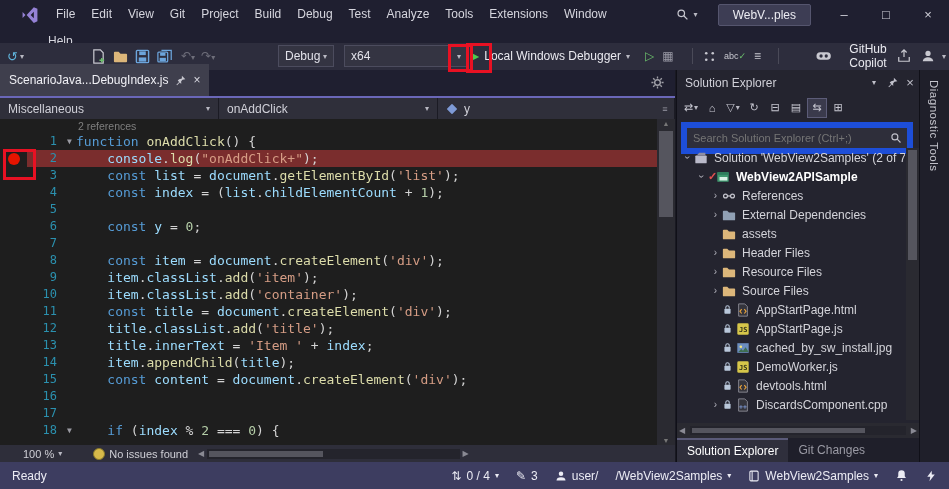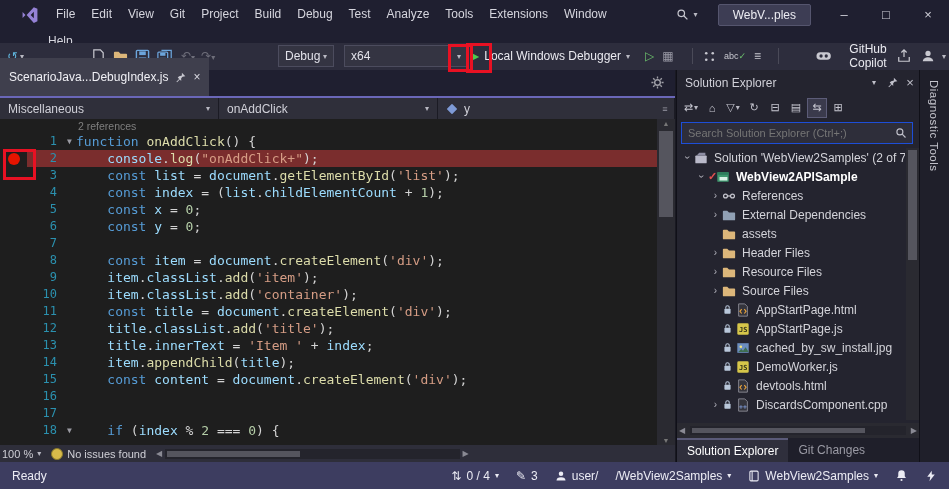--- a/index.html
+++ b/index.html
@@ -24,21 +24,21 @@
   .dis{color:#6e6e7a;}
   .chev{font-size:8px;color:#b8b8c2;}
   .combo{background:#343442;border:1px solid #4c4c5e;color:#e2e2ea;display:flex;align-items:center;justify-content:space-between;padding:0 6px;box-sizing:border-box;}
   .play{color:var(--start-green,#4ec94e);font-size:12px;}
   .vsep{width:1px;height:16px;background:#4a4a58;}
   
   .main{position:absolute;left:0;top:70px;right:0;bottom:27px;background:#191922;}
   
   .edcol{position:absolute;left:0;top:0;width:675px;bottom:0;background:#1f1f30;}
   .tabrow{position:absolute;left:0;top:0;right:0;height:26px;display:flex;align-items:flex-end;}
-  .doctab{display:flex;align-items:center;gap:7px;background:#3f3f4d;color:#f0f0f5;height:38px;padding:0 9px;font-size:12px;}
+  .doctab{display:flex;align-items:center;gap:7px;background:#3f3f4d;color:#f0f0f5;height:32px;padding:0 9px;font-size:12px;}
   .tabgear{position:absolute;right:10px;top:5px;}
   .accentline{position:absolute;left:0;top:26px;right:0;height:2px;background:var(--accent-line,#6a67b8);}
   .breadcrumb{position:absolute;left:0;top:28px;right:0;height:21px;display:flex;background:#2f2f3a;border-bottom:1px solid #1b1b24;}
   .bcsec{display:flex;align-items:center;justify-content:space-between;box-sizing:border-box;padding:0 8px;border-right:1px solid #1b1b24;color:#d0d0d8;}
   .bc1,.bc2{width:219px;flex:none;}
   .bc3{flex:1;justify-content:flex-start;gap:6px;}
   .splitbtn{position:absolute;right:2px;top:31px;width:16px;height:15px;color:#9a9aa6;font-size:9px;display:flex;align-items:center;justify-content:center;}
   
   .codearea{position:absolute;left:0;top:49px;right:18px;bottom:17px;background:var(--editor-bg,#1e1e1e);overflow:hidden;
             font-family:"DejaVu Sans Mono",monospace;font-size:13px;}
@@ -51,35 +51,35 @@
   .lnum{width:30px;flex:none;text-align:right;padding-right:6px;color:var(--linenum,#2b91af);font-size:12px;}
   .fold{width:13px;flex:none;color:#9a9aa2;font-size:8px;text-align:center;}
   .ctext{white-space:pre;color:var(--punct,#d4d4d4);}
   .tk-kw{color:var(--kw,#569cd6);} .tk-vr{color:var(--ident,#9cdcfe);} .tk-fn{color:var(--func,#dcdcaa);}
   .tk-st{color:var(--string,#d69d85);} .tk-nm{color:var(--number,#b5cea8);} .tk-pl{color:var(--punct,#d4d4d4);}
   .vscroll{position:absolute;right:0;top:49px;bottom:17px;width:18px;background:#2a2a31;}
   .vthumb{position:absolute;left:2px;right:2px;top:12px;height:86px;background:#55555e;}
   .varr{position:absolute;left:0;right:0;text-align:center;color:#777;font-size:7px;}
   
   .edstrip{position:absolute;left:0;bottom:0;right:0;height:17px;background:#2e2e3a;display:flex;align-items:center;font-size:11px;color:#cfcfd6;}
-  .edstrip .zoom{padding:0 2px;display:flex;gap:4px;align-items:center;}
+  .edstrip .zoom{padding:0 23px;display:flex;gap:4px;align-items:center;}
   .issuedot{width:10px;height:10px;border-radius:50%;background:#d7ba4a;border:1px solid #8a7a2a;margin:0 4px 0 8px;flex:none;}
   .hscroll{flex:1;display:flex;align-items:center;margin:0 10px;color:#8a8a94;}
   .htrack{flex:1;height:10px;background:#24242c;margin:0 3px;position:relative;}
   .hthumb{position:absolute;left:2px;top:2px;width:45%;height:6px;background:#55555e;}
   .edstat{padding:0 11px;margin-top:24px;}
   
   .sepanel{position:absolute;left:676px;top:0;width:242px;bottom:0;background:var(--panel-bg,#24242f);border-left:1px solid #101018;}
   .sehead{position:absolute;left:0;top:0;right:0;height:25px;display:flex;align-items:center;color:#d0d0d8;}
   .sehead .t{padding-left:8px;flex:1;}
   .hicon{width:18px;height:18px;display:flex;align-items:center;justify-content:center;color:#c0c0ca;}
   .setools{position:absolute;left:0;top:25px;right:0;height:25px;display:flex;align-items:center;gap:1px;padding-left:4px;}
   .setb{min-width:20px;height:20px;display:flex;align-items:center;justify-content:center;color:#c6c6d0;font-size:11px;gap:1px;}
   .setb.active{background:#3a3a4c;border:1px solid #5c5c78;box-sizing:border-box;}
-  .sesearch{position:absolute;left:4px;top:52px;right:6px;height:20px;background:#2e2e3a;border:1px solid #1d4ed8;display:flex;align-items:center;}
+  .sesearch{position:absolute;left:4px;top:52px;right:6px;height:20px;background:#2e2e3a;border:6px solid #1d4ed8;display:flex;align-items:center;}
   .sesearch input{flex:1;background:transparent;border:none;outline:none;color:#9a9aa4;font-size:11px;padding:0 6px;font-family:"Liberation Sans",sans-serif;}
   .sesearch .mag{margin-right:5px;}
   .setree{position:absolute;left:0;top:78px;right:14px;bottom:42px;overflow:hidden;}
   .trow{display:flex;align-items:center;height:19px;color:#d4d4da;white-space:nowrap;}
   .trow .chv{width:13px;flex:none;text-align:center;color:#b0b0ba;font-size:10px;}
   .trow .chv.exp{transform:rotate(90deg);}
   .trow .ticon{width:17px;flex:none;display:flex;align-items:center;}
   .trow .badge{color:#e05050;font-weight:bold;width:10px;flex:none;margin-right:-2px;font-size:11px;}
   .trow .lck{width:14px;flex:none;display:flex;align-items:center;}
   .trow .lbl{margin-left:3px;}
@@ -287,21 +287,20 @@
                 <span class="lnum">4</span>
                 <span class="fold"></span>
                 <span class="ctext"><span class="tk-pl">    </span><span class="tk-kw">const</span><span class="tk-pl"> </span><span class="tk-vr">index</span><span class="tk-pl"> = (</span><span class="tk-vr">list</span><span class="tk-pl">.</span><span class="tk-vr">childElementCount</span><span class="tk-pl"> + </span><span class="tk-nm">1</span><span class="tk-pl">);</span></span>
               </div>
             </div>
             <div class="crow">
               <div class="bpm"></div>
               <div class="rowrest">
                 <span class="lnum">5</span>
                 <span class="fold"></span>
-                <span class="ctext"><span class="tk-pl">    </span><span class="tk-kw">const</span><span class="tk-pl"> </span><span class="tk-vr">x</span><span class="tk-pl"> = </span><span class="tk-nm">0</span><span class="tk-pl">;</span></span>
               </div>
             </div>
             <div class="crow">
               <div class="bpm"></div>
               <div class="rowrest">
                 <span class="lnum">6</span>
                 <span class="fold"></span>
                 <span class="ctext"><span class="tk-pl">    </span><span class="tk-kw">const</span><span class="tk-pl"> </span><span class="tk-vr">y</span><span class="tk-pl"> = </span><span class="tk-nm">0</span><span class="tk-pl">;</span></span>
               </div>
             </div>

